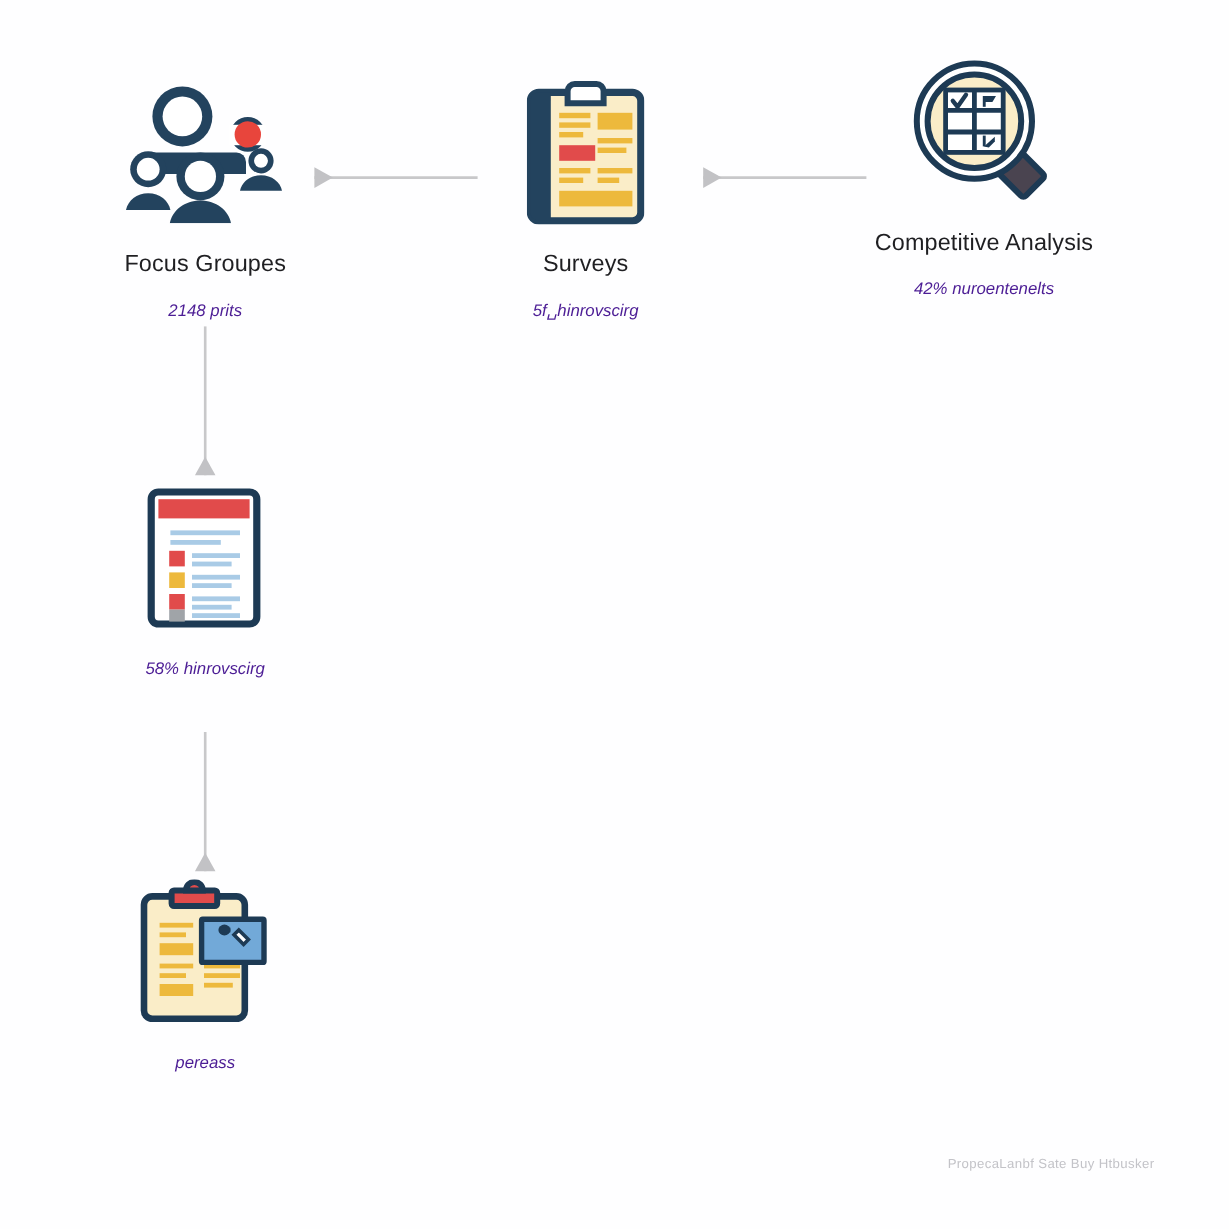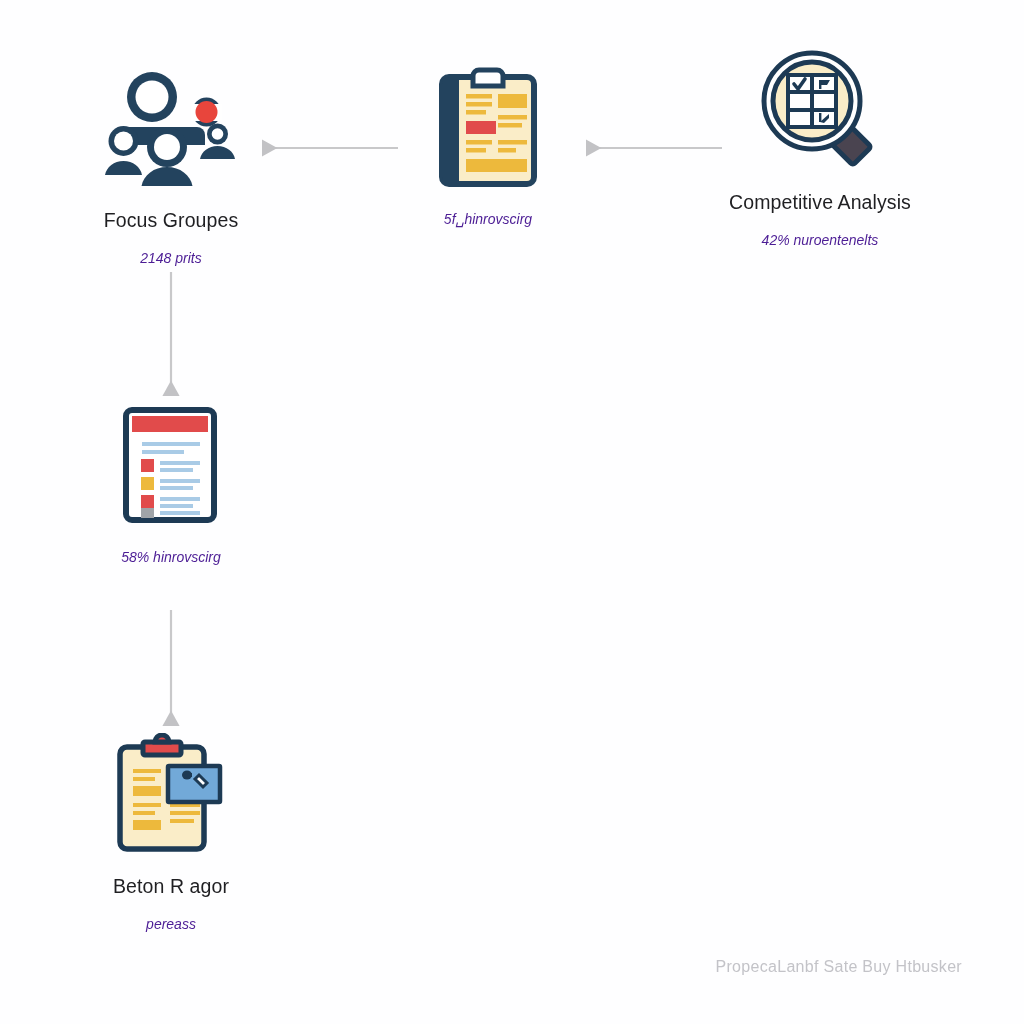--- a/index.html
+++ b/index.html
@@ -61,21 +61,21 @@
     position: absolute;
     left: 0; top: 0;
     width: 1024px; height: 1024px;
     pointer-events: none;
   }
 
   .footer-note {
     position: absolute;
     right: 62px;
     bottom: 48px;
-    font-size: 16px;
+    font-size: 11px;
     color: #c3c3c8;
     letter-spacing: 0.3px;
     white-space: nowrap;
   }
 </style>
 </head>
 <body>
 
 <div id="canvas">
 
@@ -158,20 +158,21 @@
         <rect x="59" y="56" width="24" height="4.5" fill="#edb93c"></rect>
 
         <rect x="27" y="73" width="26" height="4.5" fill="#edb93c"></rect>
         <rect x="27" y="81" width="20" height="4.5" fill="#edb93c"></rect>
         <rect x="59" y="73" width="29" height="4.5" fill="#edb93c"></rect>
         <rect x="59" y="81" width="18" height="4.5" fill="#edb93c"></rect>
 
         <rect x="27" y="92" width="61" height="13" fill="#edb93c"></rect>
       </svg>
     </div>
+    <div class="title">Surveys</div>
     <div class="subtitle">5f␣hinrovscirg</div>
   </div>
 
   <div class="node" id="node-competitive">
     <div class="icon-wrap">
       <svg width="120" height="120" viewBox="0 0 120 120">
 
         <rect x="77" y="78" width="26" height="34" rx="3" transform="rotate(-45 90 95)" fill="#4a4450" stroke="#1d3a54" stroke-width="5"></rect>
 
         <circle cx="52" cy="52" r="48" fill="#ffffff" stroke="#1d3a54" stroke-width="5"></circle>
@@ -247,19 +248,18 @@
         <rect x="55" y="86" width="24" height="4" fill="#edb93c"></rect>
 
         <rect x="53" y="33" width="52" height="36" rx="1" fill="#72a9d8" stroke="#1d3a54" stroke-width="4.5"></rect>
 
         <path d="M67 42 a5 4.5 0 0 1 10 0 a5 4.5 0 0 1 -10 0 z" fill="#1d3a54"></path>
         <rect x="68" y="40" width="9" height="4" fill="#1d3a54"></rect>
 
         <path d="M84 42 l8 8 l-4 4 l-8 -8 z" fill="#ffffff" stroke="#1d3a54" stroke-width="3"></path>
       </svg>
     </div>
-    <div class="title">Beton R agor</div>
     <div class="subtitle">pereass</div>
   </div>
 
   <div class="footer-note">PropecaLanbf Sate Buy Htbusker</div>
 
 </div>
 
 </body></html>

